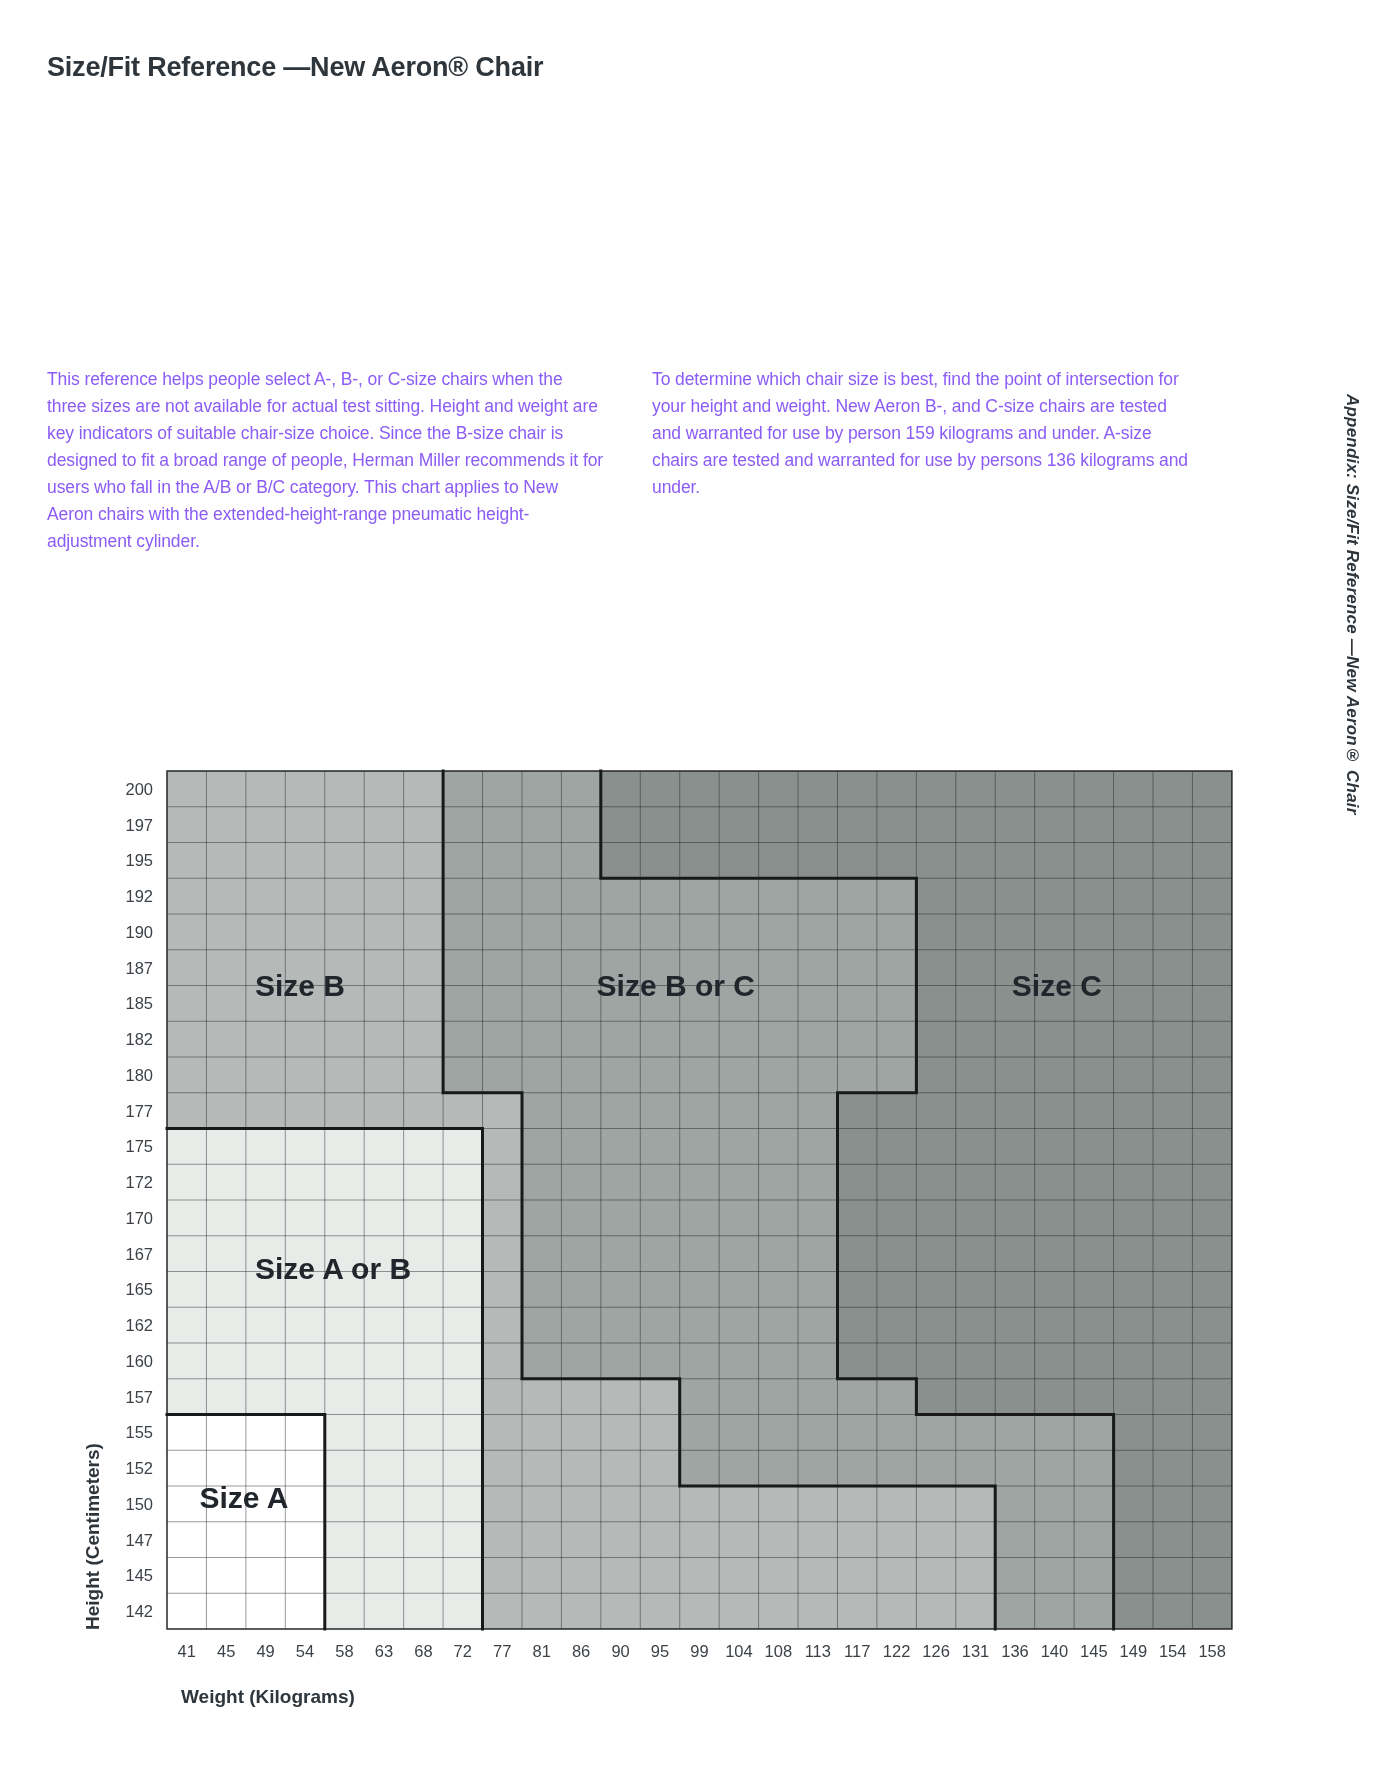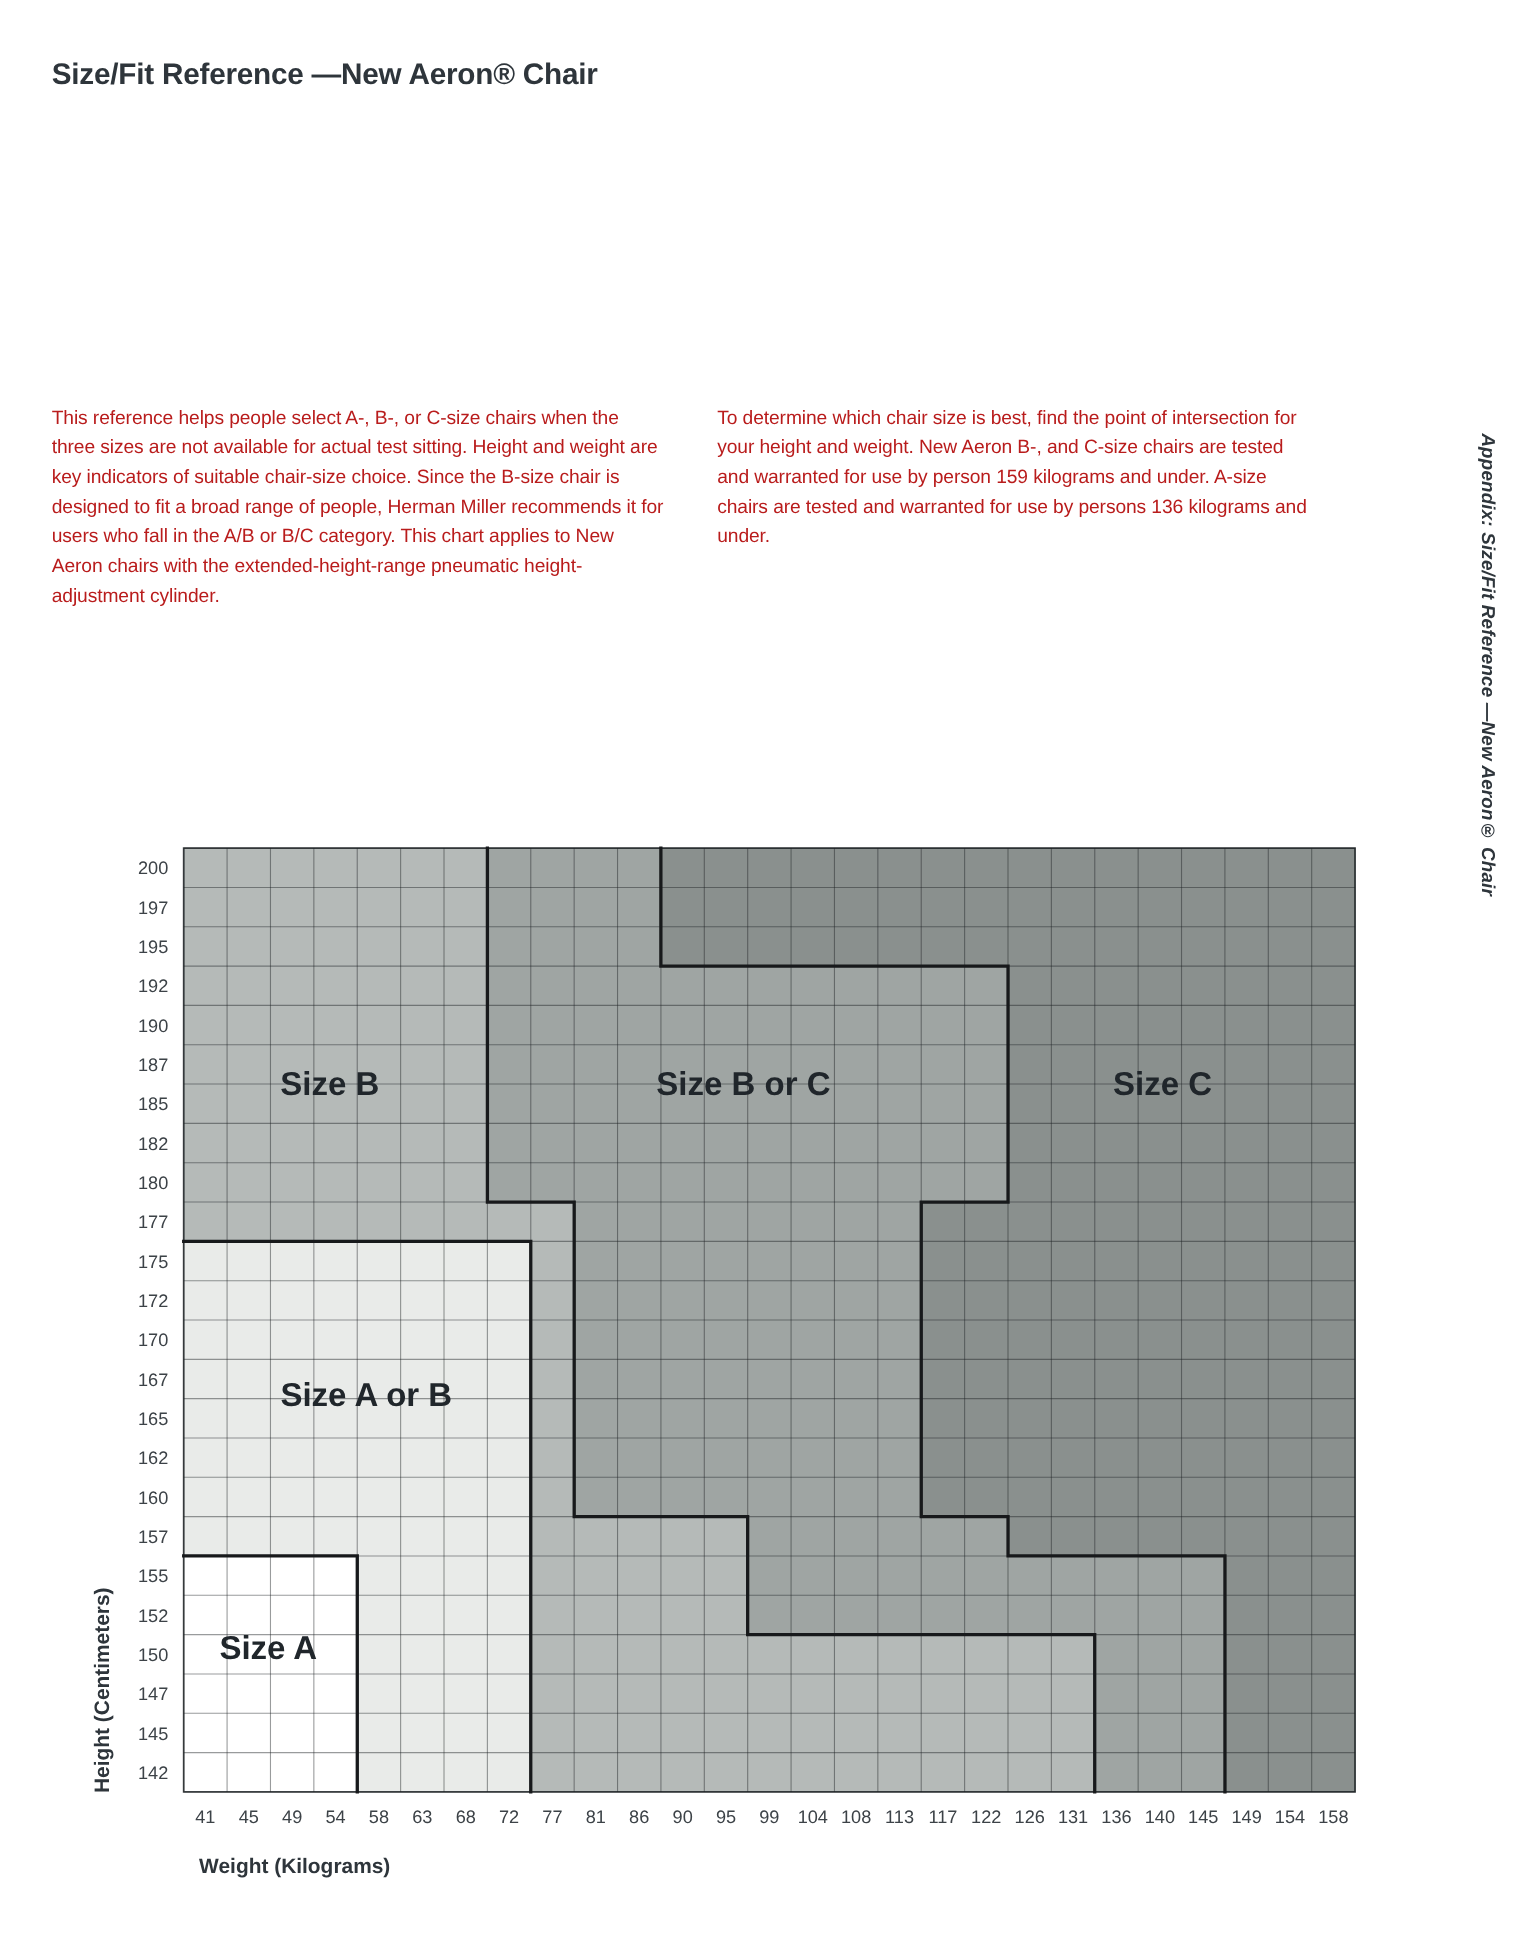--- a/index.html
+++ b/index.html
@@ -7,21 +7,21 @@
     width:1379px;height:1769px;position:relative;background:#ffffff;
     font-family:"Liberation Sans", sans-serif;overflow:hidden;
     -webkit-font-smoothing:antialiased;
   }
   .page-title{
     position:absolute;left:47px;top:16px;
     font-size:27px;font-weight:600;letter-spacing:-0.2px;color:#2e353b;margin-top:36px;
   }
   .intro-col{
     position:absolute;top:342px;
-    font-size:17.5px;line-height:27px;color:#b91c1c;letter-spacing:-0.1px;margin-top:24px;
+    font-size:17.5px;line-height:27px;color:#8b5cf6;letter-spacing:-0.1px;margin-top:24px;
   }
   .intro-left{left:47px;width:556px;}
   .intro-right{left:652px;width:548px;}
   .sidebar-note{
     position:absolute;left:1342px;top:394px;
     writing-mode:vertical-rl;
     font-size:17px;font-weight:bold;font-style:italic;color:#2e353b;
     letter-spacing:0.2px;white-space:nowrap;
   }
   .chart-layer{position:absolute;left:0;top:0;}

